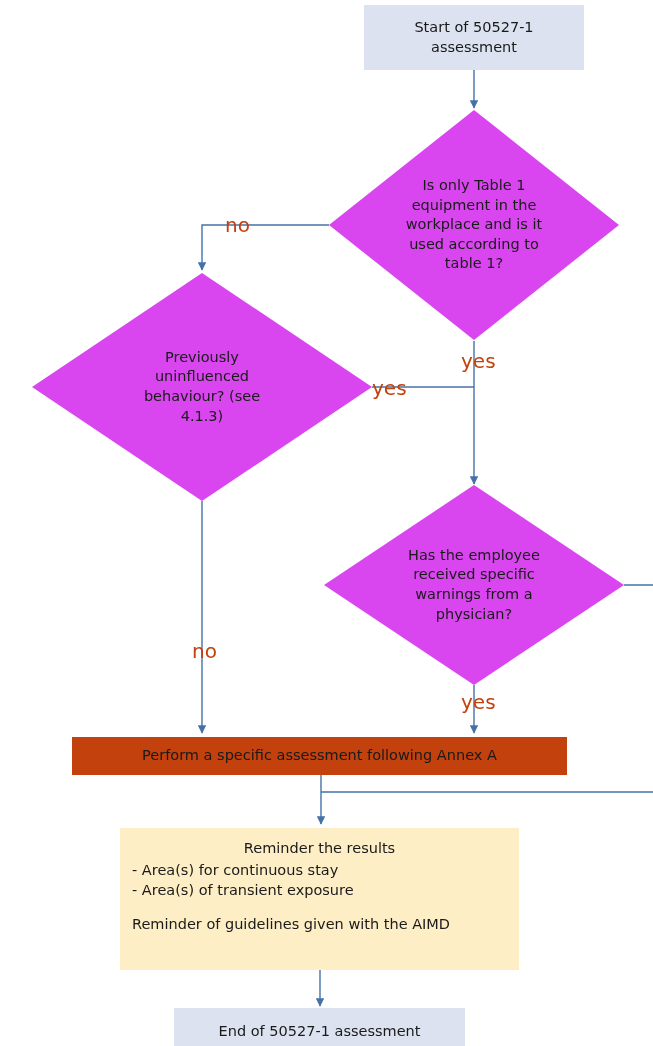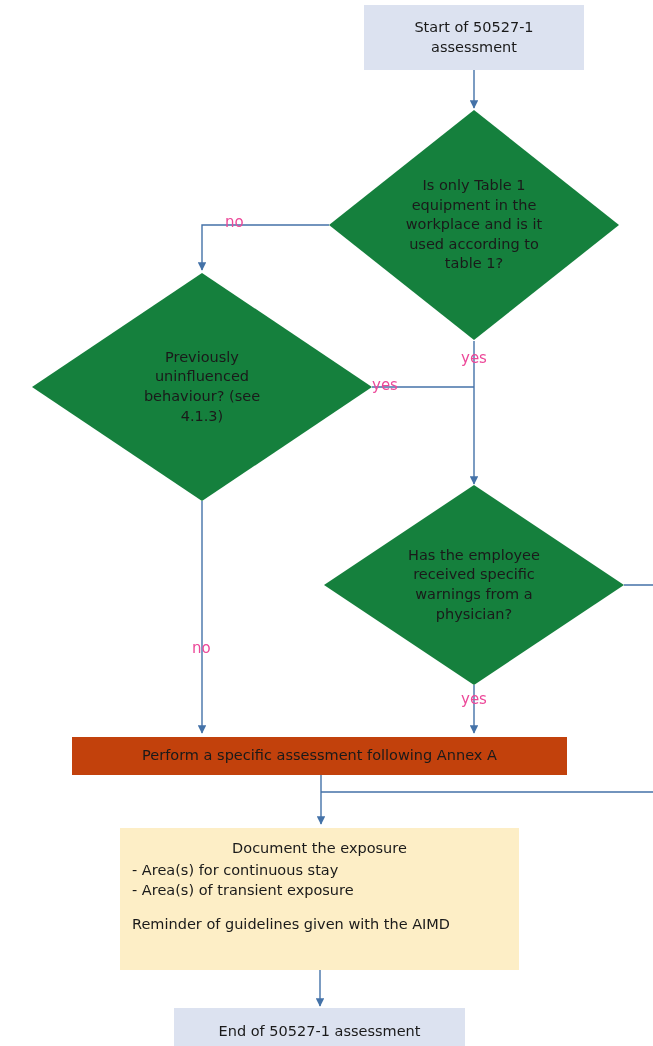--- a/index.html
+++ b/index.html
@@ -48,21 +48,21 @@
     background: #dce2f0;
   }
   .rect-peach {
     background: #c2410c;
   }
   .rect-yellow {
     background: #fdeec6;
   }
   
   .diamond {
-    background: #15803d;
+    background: #d946ef;
     clip-path: polygon(50% 0%, 100% 50%, 50% 100%, 0% 50%);
     -webkit-clip-path: polygon(50% 0%, 100% 50%, 50% 100%, 0% 50%);
   }
   .diamond .label {
     max-width: 56%;
   }
   
   .doc-body {
     display: block;
     width: 100%;
@@ -81,22 +81,22 @@
     display: block;
     white-space: pre;
   }
   .doc-gap {
     display: block;
     height: 13px;
   }
   
   .edge-label {
     position: absolute;
-    font-size: 15px;
-    color: #ec4899;
+    font-size: 20px;
+    color: #c2410c;
     z-index: 4;
     white-space: nowrap;
     background: transparent;
   }
 </style>
 </head>
 <body>
 
 <div id="canvas">
 
@@ -154,21 +154,21 @@
 warnings from a
 physician?</span>
   </div>
 
   <div class="node rect-peach" style="left:48px; top:737px; width:495px; height:38px;">
     <span class="label">Perform a specific assessment following Annex A</span>
   </div>
 
   <div class="node rect-yellow" style="left:96px; top:828px; width:399px; height:142px; align-items:flex-start;">
     <span class="doc-body">
-      <span class="doc-title">Document the exposure</span>
+      <span class="doc-title">Reminder the results</span>
       <span class="doc-line">- Area(s) for continuous stay</span>
       <span class="doc-line">- Area(s) of transient exposure</span>
       <span class="doc-gap"></span>
       <span class="doc-line">Reminder of guidelines given with the AIMD</span>
     </span>
   </div>
 
   <div class="node rect-blue" style="left:150px; top:1008px; width:291px; height:48px;">
     <span class="label">End of 50527-1 assessment</span>
   </div>

